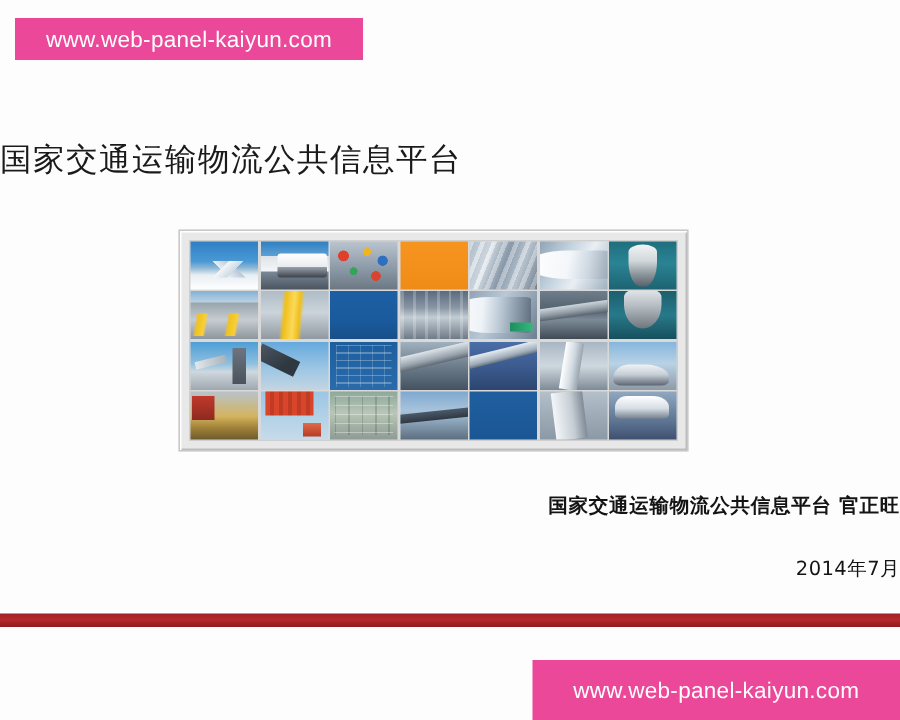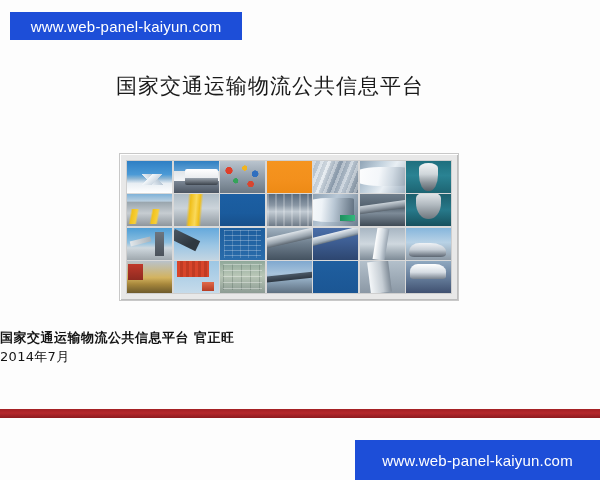--- a/index.html
+++ b/index.html
@@ -19,21 +19,21 @@
   
   .slide {
     position: absolute;
     inset: 0;
     background: #fdfdfd;
   }
 
   
   .watermark {
     position: absolute;
-    background: #1d4ed8;
+    background: #ec4899;
     color: #ffffff;
     display: flex;
     align-items: center;
     justify-content: center;
     font-size: 15px;
     letter-spacing: 0.2px;
     white-space: nowrap;
     z-index: 40;
   }
   .watermark-top {
@@ -47,23 +47,23 @@
     top: 440px;
     width: 245px;
     height: 40px;
     font-size: 15px;
   }
 
   
   .title-block {
     position: absolute;
     left: 0;
-    top: 72px;
+    top: 92px;
     width: 540px;
-    text-align: center;
+    text-align: left;
     z-index: 10;
   }
   .title-line {
     font-family: "DejaVu Sans", "Liberation Sans", sans-serif;
     font-size: 21px;
     line-height: 28px;
     color: #1a1a1a;
     letter-spacing: 1px;
     font-weight: 400;
   }
@@ -320,37 +320,38 @@
     background: linear-gradient(to bottom, #4c5a68, #2e3843);
     transform: rotate(-6deg);
   }
 
   
   .presenter-block {
     position: absolute;
     left: 0;
     top: 328px;
     width: 600px;
-    text-align: left;
+    text-align: right;
     z-index: 10;
   }
   .presenter-name {
     font-family: "DejaVu Sans", "Liberation Sans", sans-serif;
     font-size: 13px;
     line-height: 19px;
     color: #141414;
     font-weight: 700;
     letter-spacing: 0.5px;
   }
   .presenter-date {
     font-family: "DejaVu Sans", "Liberation Sans", sans-serif;
     font-size: 13px;
     line-height: 19px;
     color: #141414;
     letter-spacing: 0.3px;
+    margin-top: 23px;
   }
 
   
   .accent-rule {
     position: absolute;
     left: 0;
     top: 409px;
     width: 600px;
     height: 9px;
     background: linear-gradient(to bottom, #a32024 0%, #b5282c 45%, #8e1b1f 100%);

